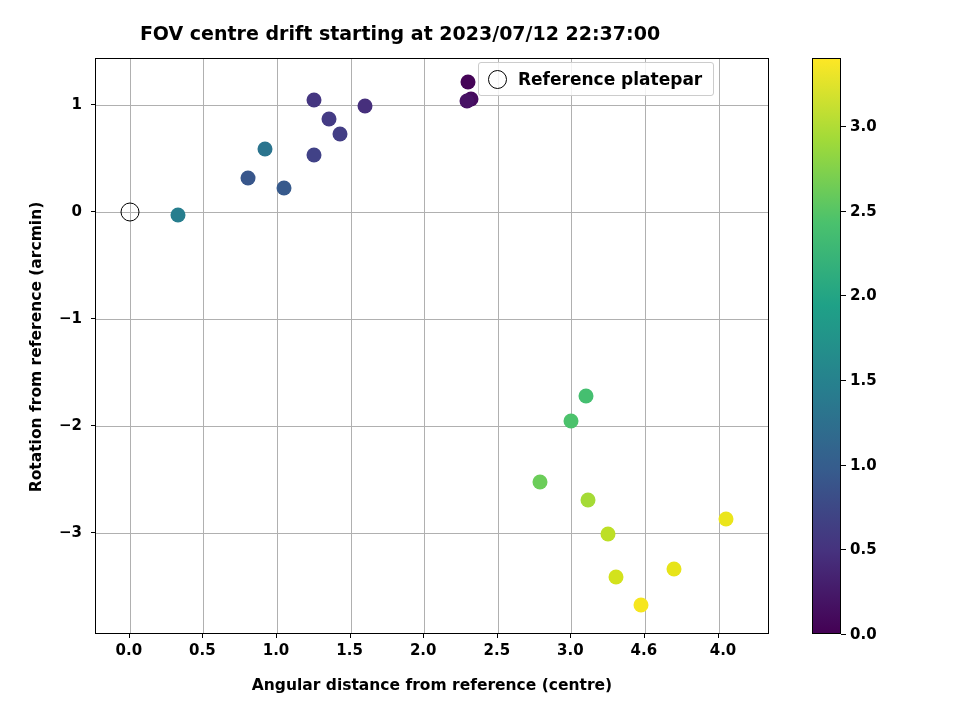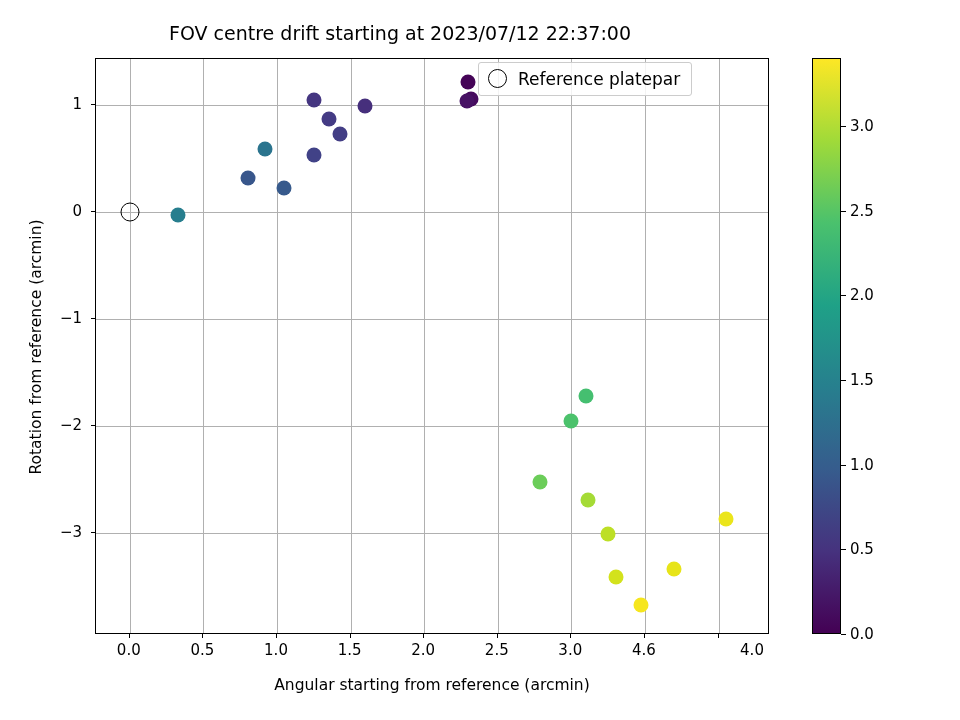--- a/index.html
+++ b/index.html
@@ -1,17 +1,17 @@
 <!DOCTYPE html>
 <html><head>
 <meta charset="utf-8">
 <style>
   html,body{margin:0;padding:0;}
   body{width:960px;height:720px;background:#ffffff;font-family:"DejaVu Sans",sans-serif;overflow:hidden;}
-  #root{position:relative;width:960px;height:564px;}
+  #root{position:relative;width:960px;height:564px;font-weight:bold;}
 
   
   #chart-title{
     position:absolute; left:0; top:22px; width:800px;
     text-align:center; font-size:19px; color:#000; white-space:nowrap;
   }
 
   
   #plot-area{
     position:absolute; left:95px; top:58px; width:674px; height:576px;
@@ -46,21 +46,21 @@
     font-size:15.5px;color:#000;
   }
   #yaxis-label{
     position:absolute;left:-274px;top:338px;width:620px;text-align:center;
     font-size:15.5px;color:#000;transform:rotate(-90deg);
   }
 
   
   #legend{
     position:absolute;left:478px;top:62px;
-    display:flex;gap:11px;
+    display:flex;align-items:center;gap:11px;
     background:rgba(255,255,255,0.85);
     border:1px solid #cccccc;border-radius:3px;
     padding:6px 11px 6px 9px;
   }
   #legend .legend-marker{
     width:19px;height:19px;border-radius:50%;
     border:1.9px solid #000;background:transparent;box-sizing:border-box;
     flex:0 0 auto;
   }
   #legend .legend-label{font-size:17px;color:#000;white-space:nowrap;}
@@ -136,34 +136,34 @@
       <div class="ticklabel-x" style="left: 349.6px;">1.5</div>
       <div class="tick-x" style="left: 423.2px;"></div>
       <div class="ticklabel-x" style="left: 423.2px;">2.0</div>
       <div class="tick-x" style="left: 496.8px;"></div>
       <div class="ticklabel-x" style="left: 496.8px;">2.5</div>
       <div class="tick-x" style="left: 570.3px;"></div>
       <div class="ticklabel-x" style="left: 570.3px;">3.0</div>
       <div class="tick-x" style="left: 643.9px;"></div>
       <div class="ticklabel-x" style="left: 643.9px;">4.6</div>
       <div class="tick-x" style="left: 717.5px;"></div>
-      <div class="ticklabel-x" style="left: 752px;">4.0</div>
+      <div class="ticklabel-x" style="left: 723px;">4.0</div>
       <div class="tick-y" style="top: 104px;"></div>
       <div class="ticklabel-y" style="top: 104px;">1</div>
       <div class="tick-y" style="top: 211.1px;"></div>
       <div class="ticklabel-y" style="top: 211.1px;">0</div>
       <div class="tick-y" style="top: 318.2px;"></div>
       <div class="ticklabel-y" style="top: 318.2px;">−1</div>
       <div class="tick-y" style="top: 425.2px;"></div>
       <div class="ticklabel-y" style="top: 425.2px;">−2</div>
       <div class="tick-y" style="top: 532.3px;"></div>
       <div class="ticklabel-y" style="top: 532.3px;">−3</div>
     </div>
 
-  <div id="xaxis-label">Angular starting from reference (arcmin)</div>
+  <div id="xaxis-label">Angular distance from reference (centre)</div>
   <div id="yaxis-label">Rotation from reference (arcmin)</div>
 
   <div id="legend">
     <span class="legend-marker"></span>
     <span class="legend-label">Reference platepar</span>
   </div>
 
   <div id="colorbar-wrap">
     <div id="colorbar-gradient" style="background: linear-gradient(to top, rgb(68, 1, 84), rgb(70, 50, 126), rgb(54, 92, 141), rgb(39, 127, 142), rgb(31, 161, 135), rgb(74, 193, 109), rgb(160, 218, 57), rgb(253, 231, 37));"></div>
   <div class="cb-tick" style="top: 576px;"></div>

